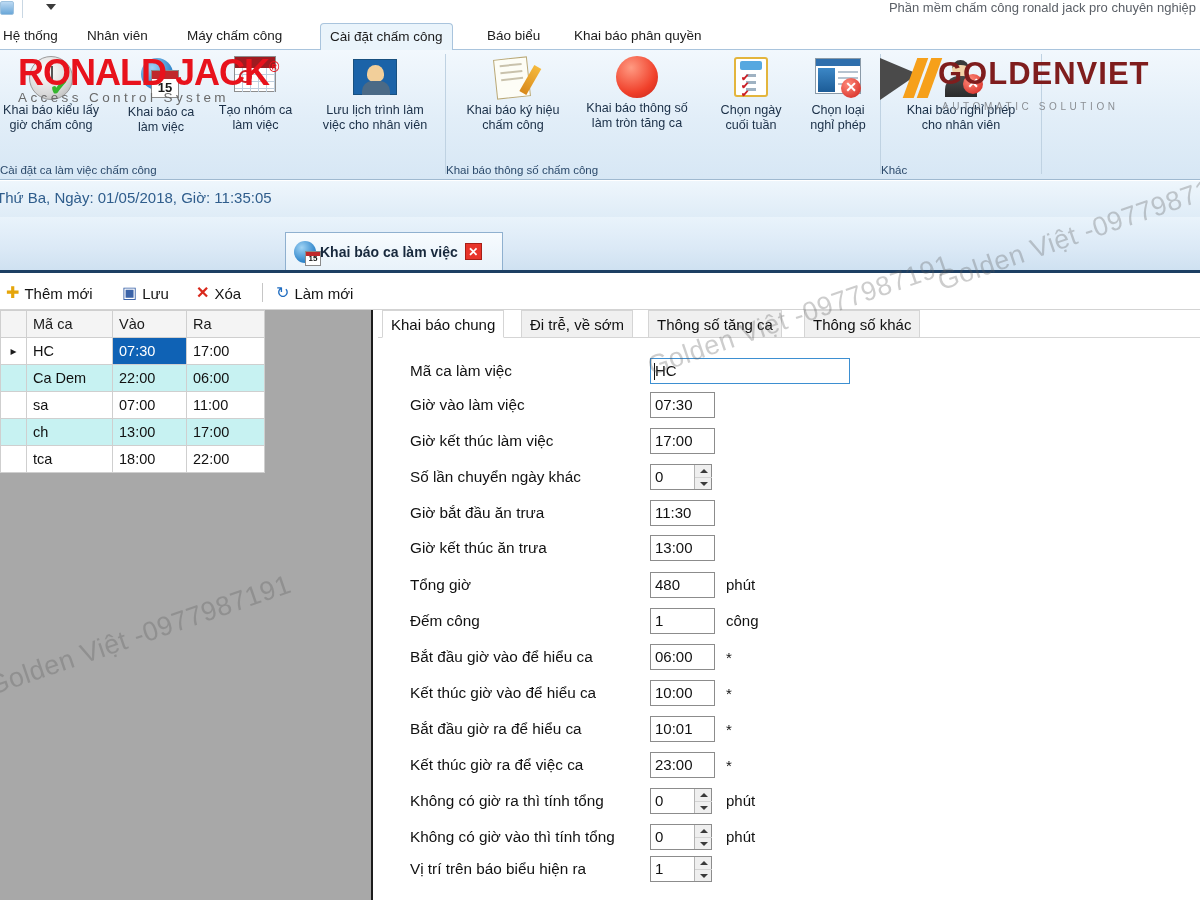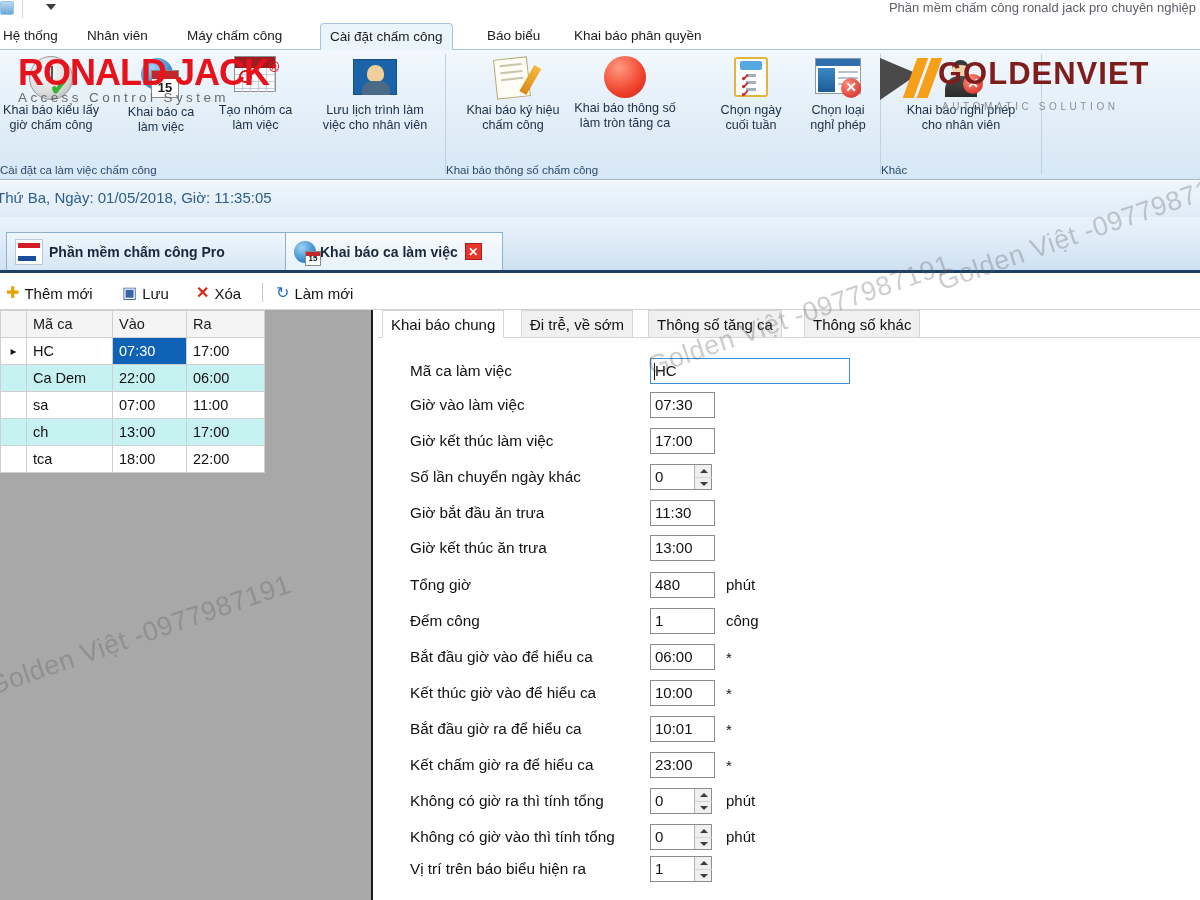--- a/index.html
+++ b/index.html
@@ -350,21 +350,21 @@
       <div class="ic" style="width:46px;height:44px;position:relative;">
         <div class="ic-note" style="position:absolute;left:5px;top:2px;">
             <div class="l"></div>
             <div class="l"></div>
             <div class="l"></div>
             <div class="pen"></div>
           </div>
       </div>
       <div class="lbl">Khai báo ký hiệu<br>chấm công</div>
     </div>
-    <div class="ritem" style="left:114px;width:130px;">
+    <div class="ritem" style="left:126px;width:130px;">
       <div class="ic ic-red"></div>
       <div class="lbl">Khai báo thông số<br>làm tròn tăng ca</div>
     </div>
     <div class="ritem" style="left:262px;width:86px;">
       <div class="ic" style="width:40px;height:44px;position:relative;">
         <div class="ic-cb" style="position:absolute;left:3px;top:1px;">
           <div class="top"></div>
             <div class="r"></div>
             <div class="r"></div>
             <div class="r"></div>
@@ -421,24 +421,20 @@
     <div class="gvtxt">GOLDENVIET</div>
   </div>
   <div class="gvsub">AUTOMATIC SOLUTION</div>
 </div>
 
 <div id="datebar">
   <div class="txt">Thứ Ba, Ngày: 01/05/2018, Giờ: 11:35:05</div>
 </div>
 
 <div id="tabstrip">
-  <div class="doctab" style="left:6px;width:300px;">
-    <div class="rjmini"></div>
-    <div class="dlbl">Phần mềm chấm công Pro</div>
-  </div>
   <div class="doctab" style="left:285px;width:218px;background:linear-gradient(#f7fbfe,#e8f2fa);">
     <div class="gicon">
         <div class="cal2">15</div>
       </div>
     <div class="dlbl">Khai báo ca làm việc</div>
     <div class="closebtn">✕</div>
   </div>
 </div>
 
 <div id="actionbar">
@@ -577,21 +573,21 @@
     <div class="fstar" style="left:348px;">*</div>
   </div>
 
   <div class="frow" style="top:406px;">
     <div class="flabel">Bắt đầu giờ ra để hiểu ca</div>
     <div class="fbox" style="left:272px;width:65px;">10:01</div>
     <div class="fstar" style="left:348px;">*</div>
   </div>
 
   <div class="frow" style="top:442px;">
-    <div class="flabel">Kết chấm giờ ra để hiểu ca</div>
+    <div class="flabel">Kết thúc giờ ra để việc ca</div>
     <div class="fbox" style="left:272px;width:65px;">23:00</div>
     <div class="fstar" style="left:348px;">*</div>
   </div>
 
   <div class="frow" style="top:478px;">
     <div class="flabel">Không có giờ ra thì tính tổng</div>
     <div class="spin" style="left:272px;">
       <div class="v">0</div>
       <div class="btns">
         <div class="up"></div>

